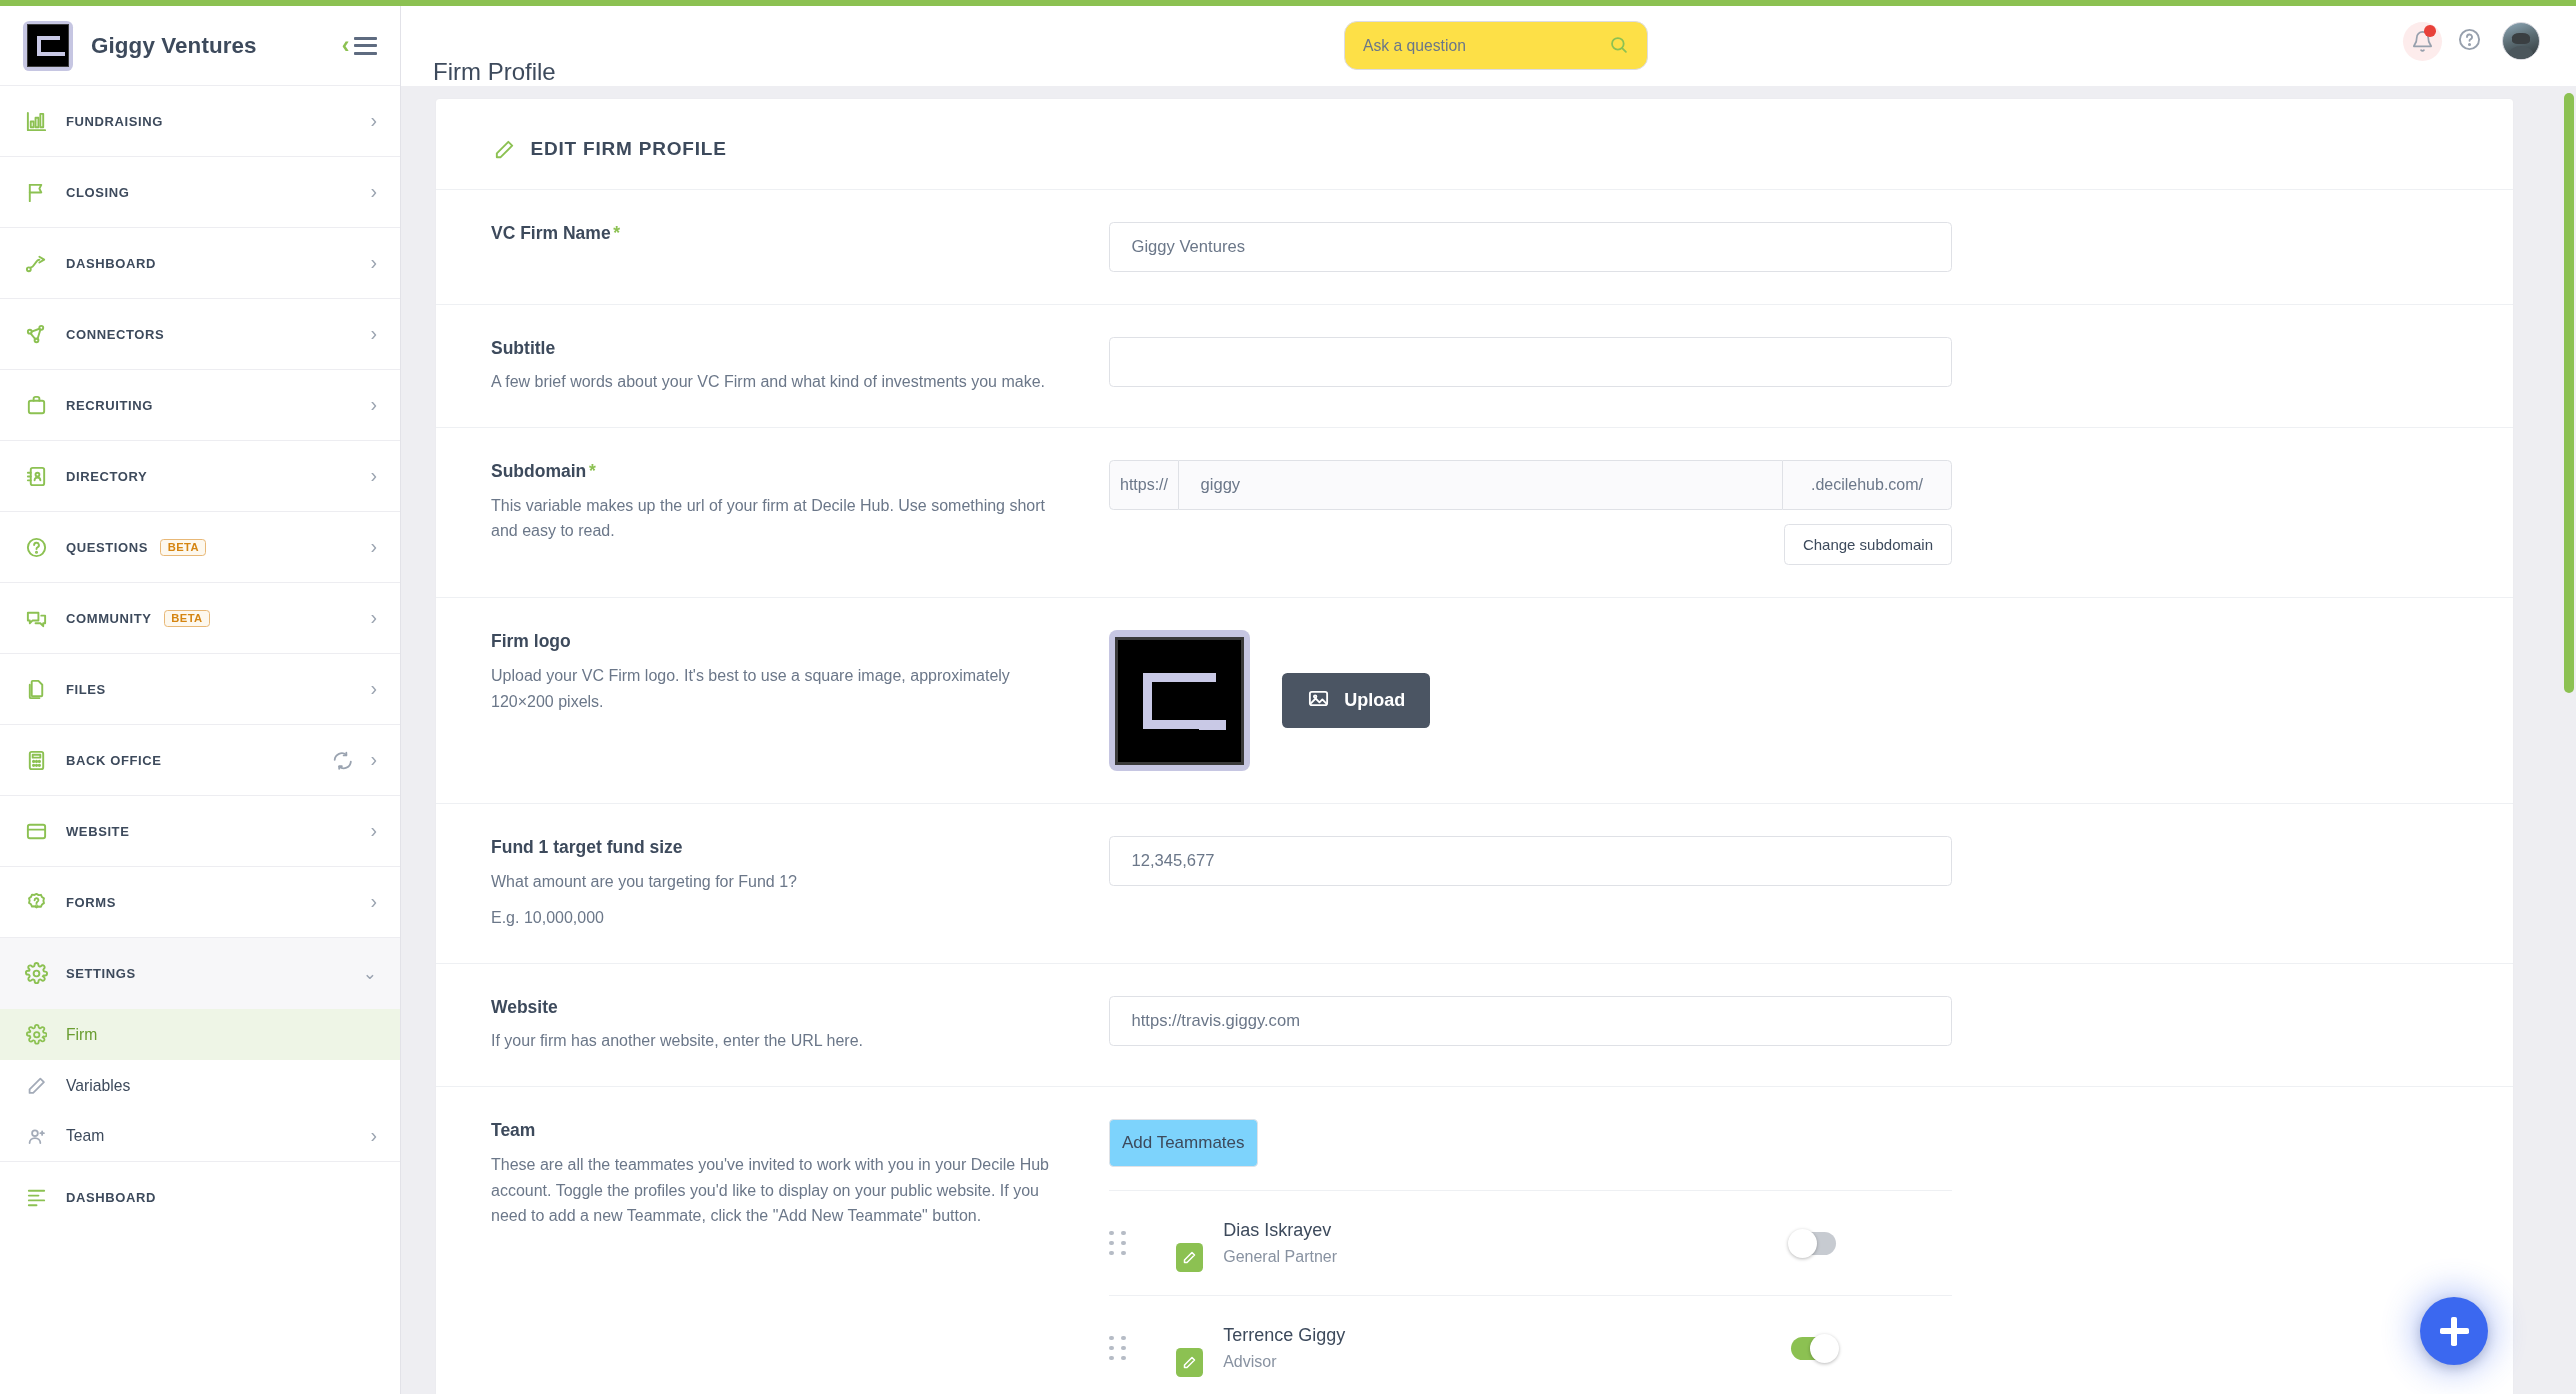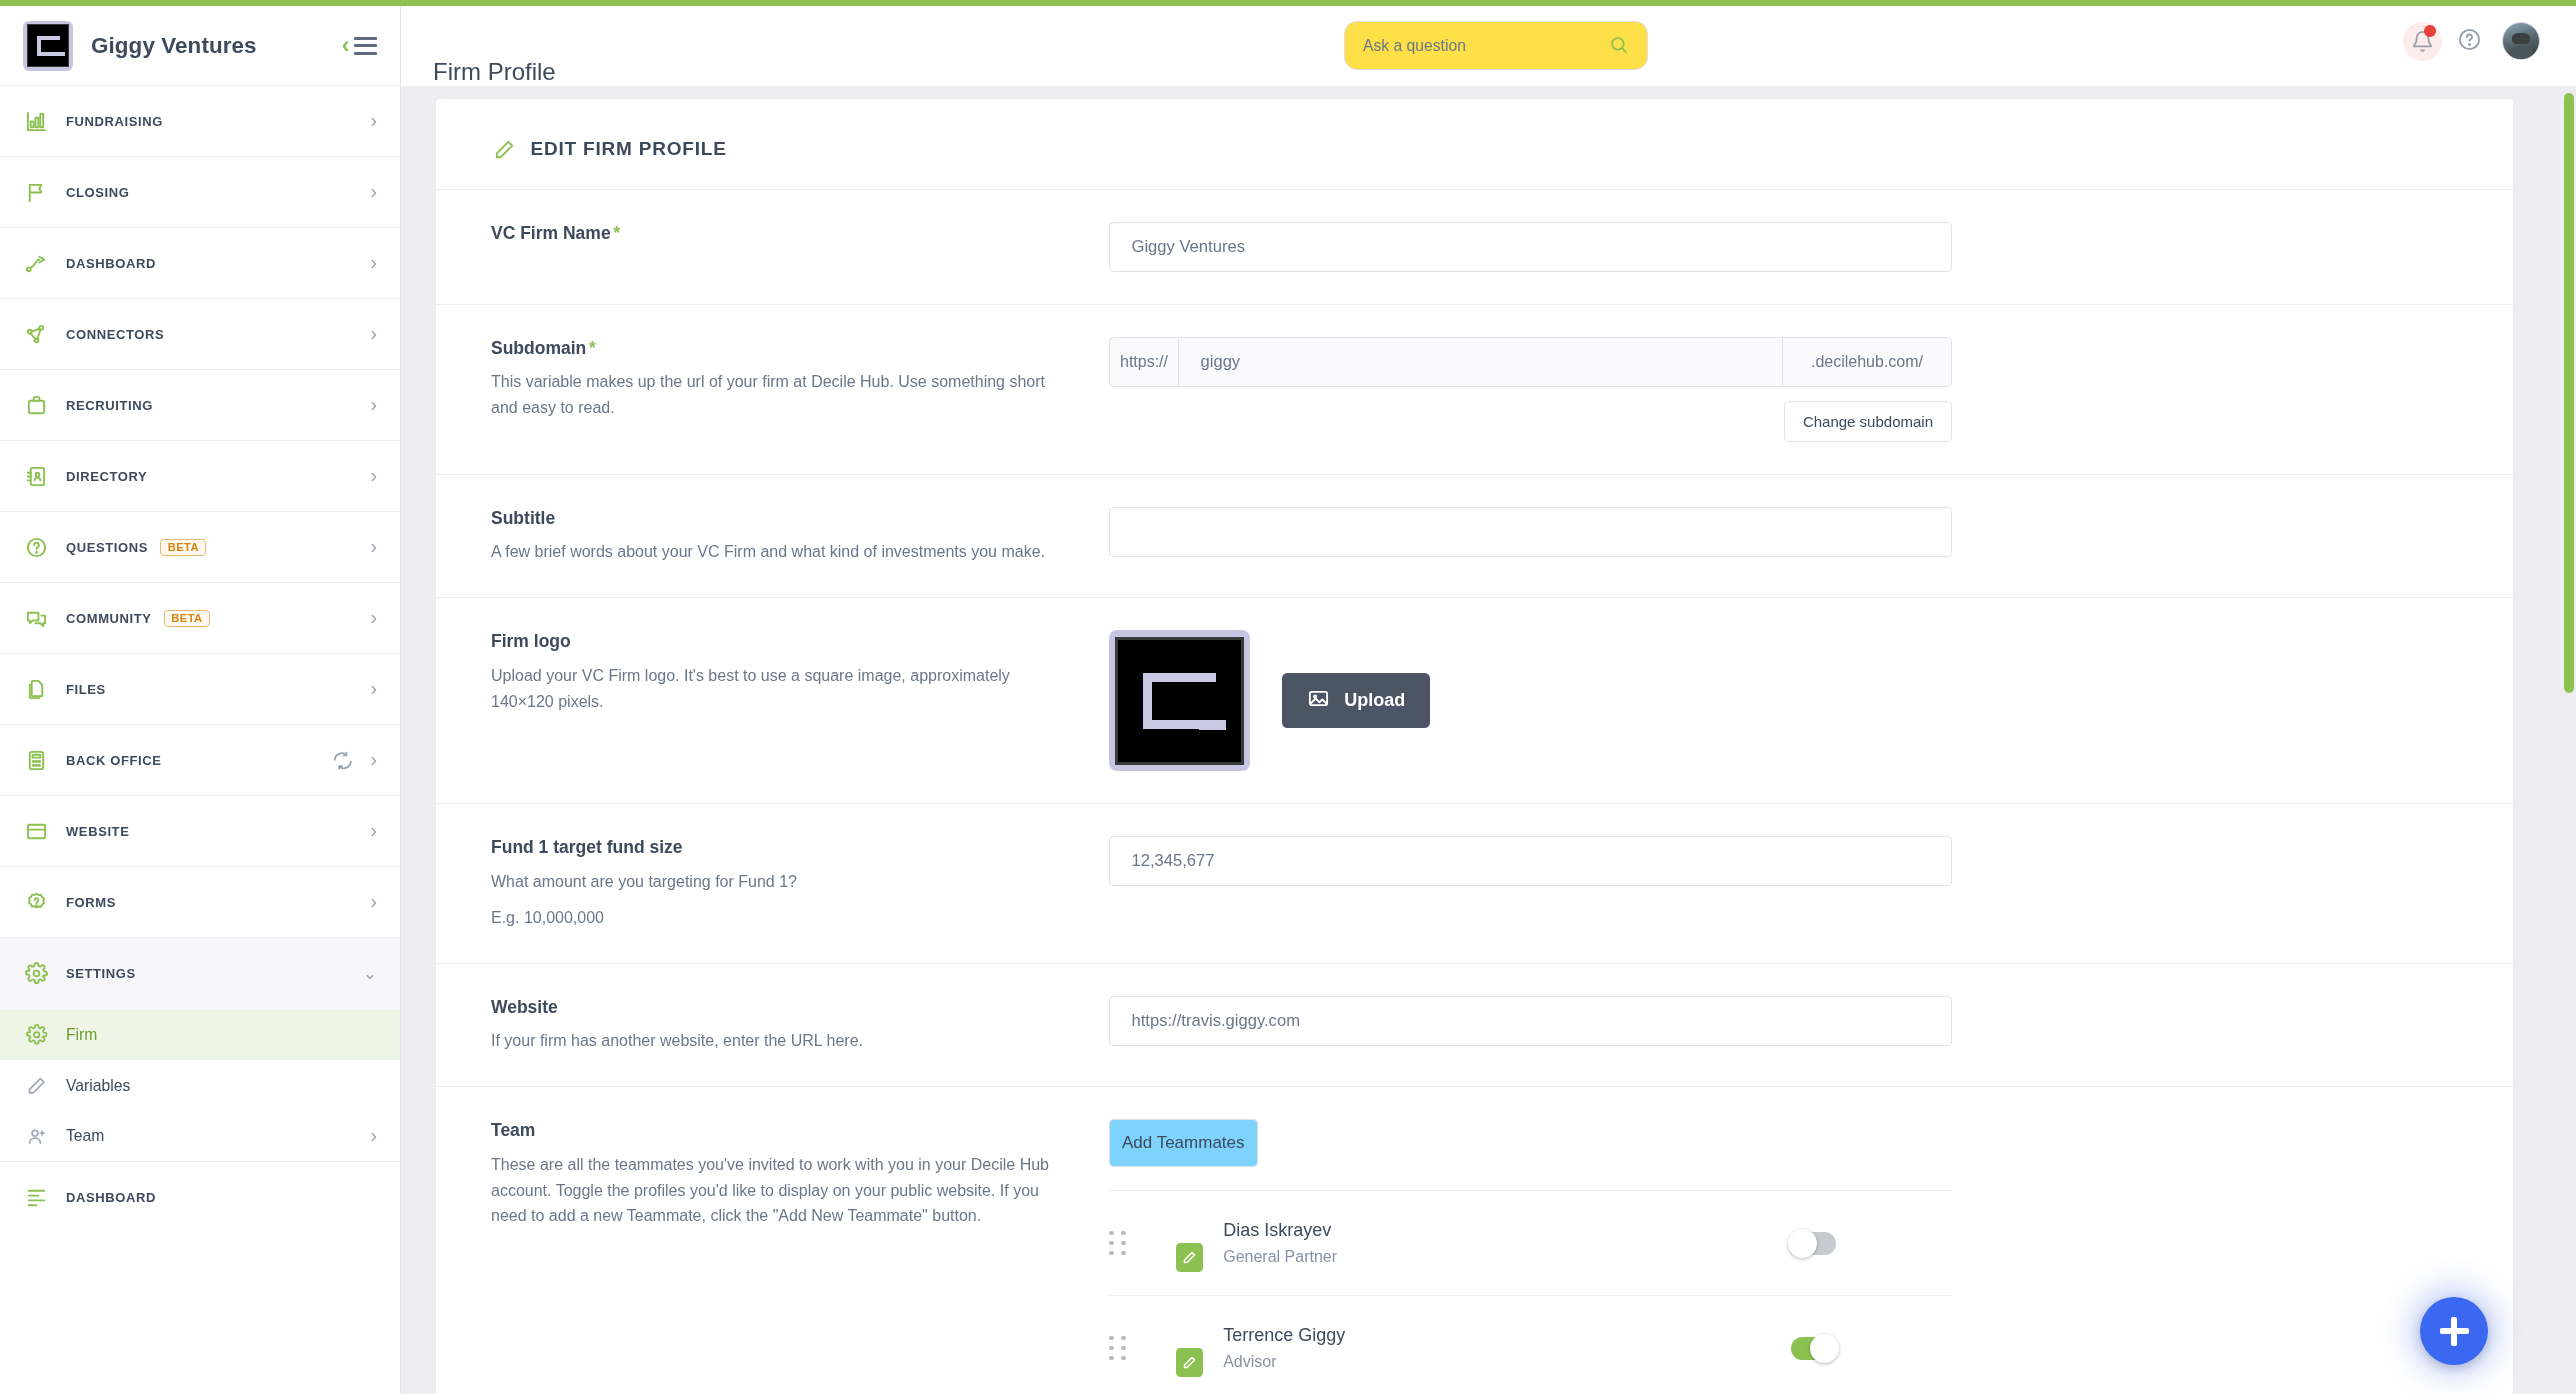--- a/index.html
+++ b/index.html
@@ -612,49 +612,49 @@
             <span>VC Firm Name</span><span class="req">*</span>
           </div>
         </div>
         <div class="row-field">
           <input class="inp" type="text" value="Giggy Ventures" style="">
         </div>
       </div>
 
       <div class="row">
         <div class="row-label">
+          <div class="lbl">Subtitle</div>
+          <div class="hint">A few brief words about your VC Firm and what kind of investments you make.</div>
+        </div>
+        <div class="row-field">
+          <input class="inp" type="text" value="" style="">
+        </div>
+      </div>
+
+      <div class="row">
+        <div class="row-label">
           <div class="lbl">
             <span>Subdomain</span><span class="req">*</span>
           </div>
           <div class="hint">This variable makes up the url of your firm at Decile Hub. Use something short and easy to read.</div>
         </div>
         <div class="row-field clearfix">
           <div class="sub-group">
             <span class="sub-prefix">https://</span>
             <input class="sub-mid" type="text" value="giggy" style="">
             <span class="sub-suffix">.decilehub.com/</span>
           </div>
           <button class="btn-light">Change subdomain</button>
         </div>
       </div>
 
       <div class="row">
         <div class="row-label">
-          <div class="lbl">Subtitle</div>
-          <div class="hint">A few brief words about your VC Firm and what kind of investments you make.</div>
-        </div>
-        <div class="row-field">
-          <input class="inp" type="text" value="" style="">
-        </div>
-      </div>
-
-      <div class="row">
-        <div class="row-label">
           <div class="lbl">Firm logo</div>
-          <div class="hint">Upload your VC Firm logo. It's best to use a square image, approximately 140×120 pixels.</div>
+          <div class="hint">Upload your VC Firm logo. It's best to use a square image, approximately 120×200 pixels.</div>
         </div>
         <div class="row-field">
           <div class="logo-row">
             <div class="logo-box">
               <div class="logo-inner">
                   <div class="g-mark"></div>
                 </div>
             </div>
             <button class="btn-dark">
               <span>

